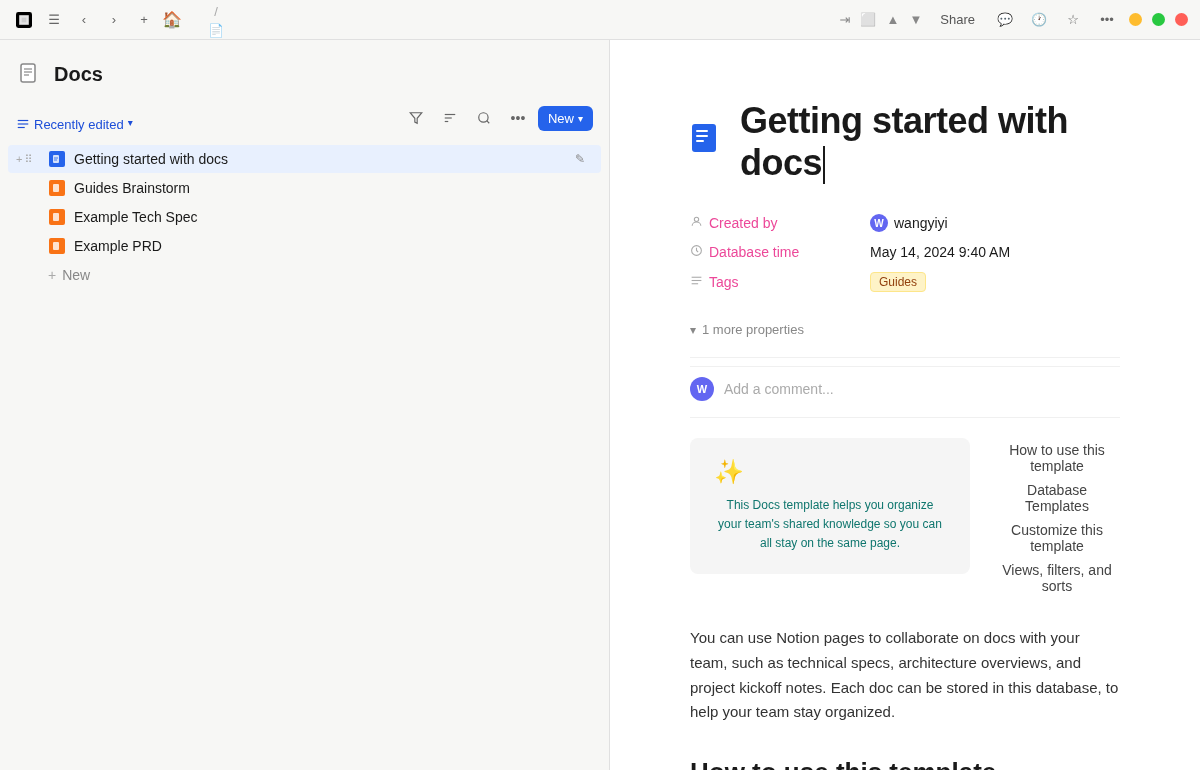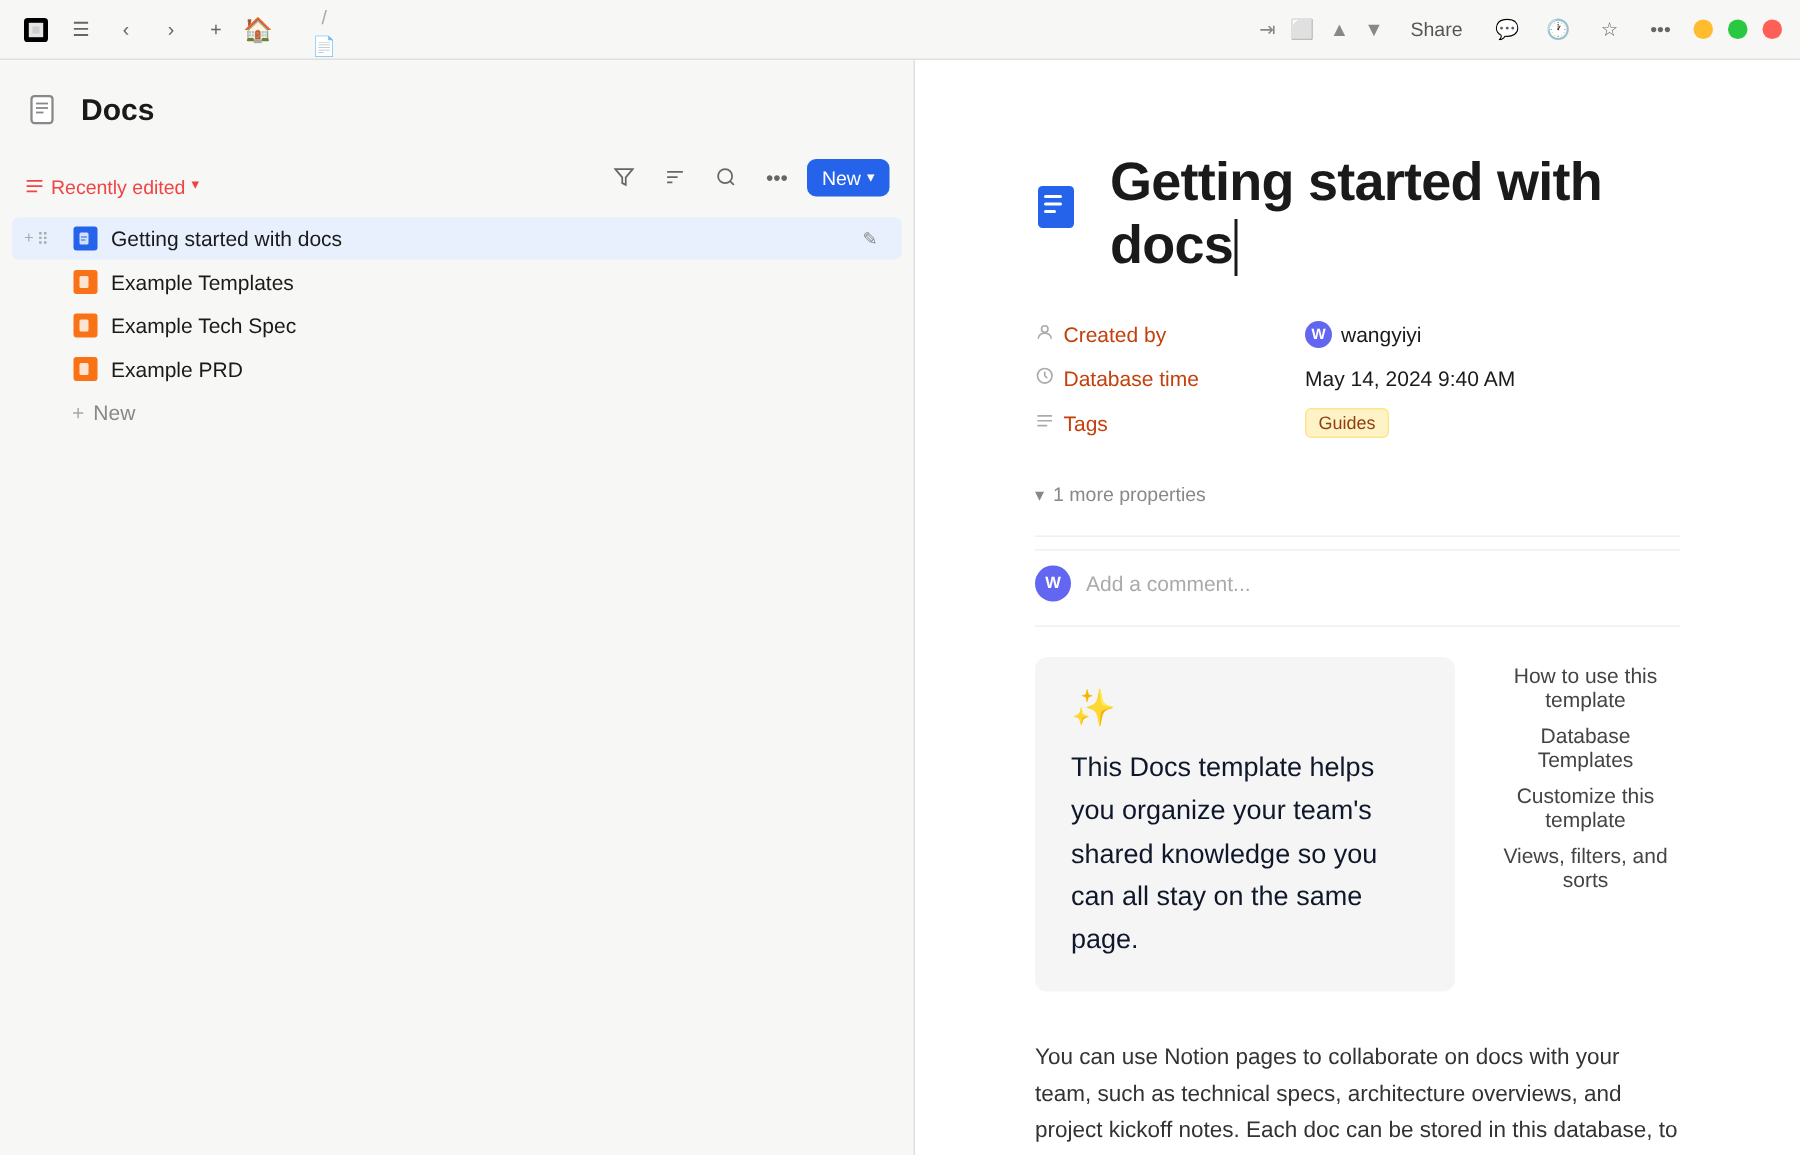--- a/index.html
+++ b/index.html
@@ -80,21 +80,21 @@
       color: #1a1a1a;
     }
     .sidebar-toolbar {
       padding: 4px 16px 8px 16px;
       display: flex;
       align-items: center;
       gap: 6px;
     }
     .toolbar-label {
       font-size: 13px;
-      color: #ef4444;
+      color: #1d4ed8;
       display: flex;
       align-items: flex-start;
       gap: 4px;
       cursor: pointer;
       margin-top: 12px;
     }
     .toolbar-spacer { flex: 1; }
     .toolbar-icon-btn {
       width: 28px; height: 28px;
       border: none; background: transparent;
@@ -232,21 +232,21 @@
     }
     .prop-row {
       display: flex;
       align-items: center;
       padding: 6px 0;
       border-bottom: none;
       font-size: 14px;
     }
     .prop-label {
       width: 180px;
-      color: #c2410c;
+      color: #ec4899;
       display: flex;
       align-items: center;
       gap: 6px;
       flex-shrink: 0;
     }
     .prop-label-icon { font-size: 13px; color: #aaa; }
     .prop-value {
       color: #1a1a1a;
       display: flex;
       align-items: center;
@@ -303,23 +303,24 @@
     }
     .template-card {
       background: #f5f5f5;
       border-radius: 8px;
       padding: 20px 24px;
       flex: 0 0 280px;
       max-width: 280px;
     }
     .template-card-icon { font-size: 24px; margin-bottom: 10px; }
     .template-card-text {
-      font-size: 18px;
-      color: #0f172a;
+      font-size: 12px;
+      color: #0f766e;
       line-height: 1.6;
+      text-align: center;
     }
     .template-links {
       display: flex;
       flex-direction: column;
       gap: 8px;
       justify-content: flex-start;
       padding-top: 4px;
     }
     .template-link {
       font-size: 14px;
@@ -469,21 +470,21 @@
       </div>
 
       <div class="list-item">
         <div class="list-item-icon">
           <div class="doc-icon doc-icon-orange">
             <svg width="10" height="10" viewBox="0 0 10 10" fill="white">
               <rect x="1" y="1" width="6" height="8" rx="1" fill="white" opacity="0.8"></rect>
             </svg>
           </div>
         </div>
-        <span class="list-item-label">Example Templates</span>
+        <span class="list-item-label">Guides Brainstorm</span>
       </div>
 
       <div class="list-item">
         <div class="list-item-icon">
           <div class="doc-icon doc-icon-orange">
             <svg width="10" height="10" viewBox="0 0 10 10" fill="white">
               <rect x="1" y="1" width="6" height="8" rx="1" fill="white" opacity="0.8"></rect>
             </svg>
           </div>
         </div>

